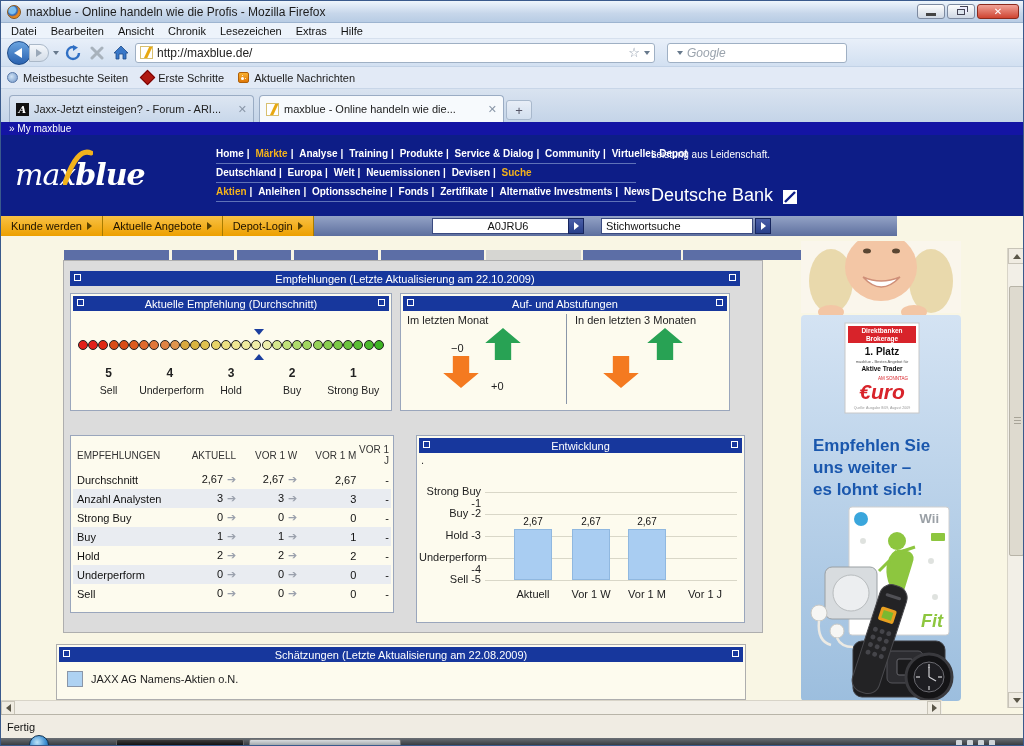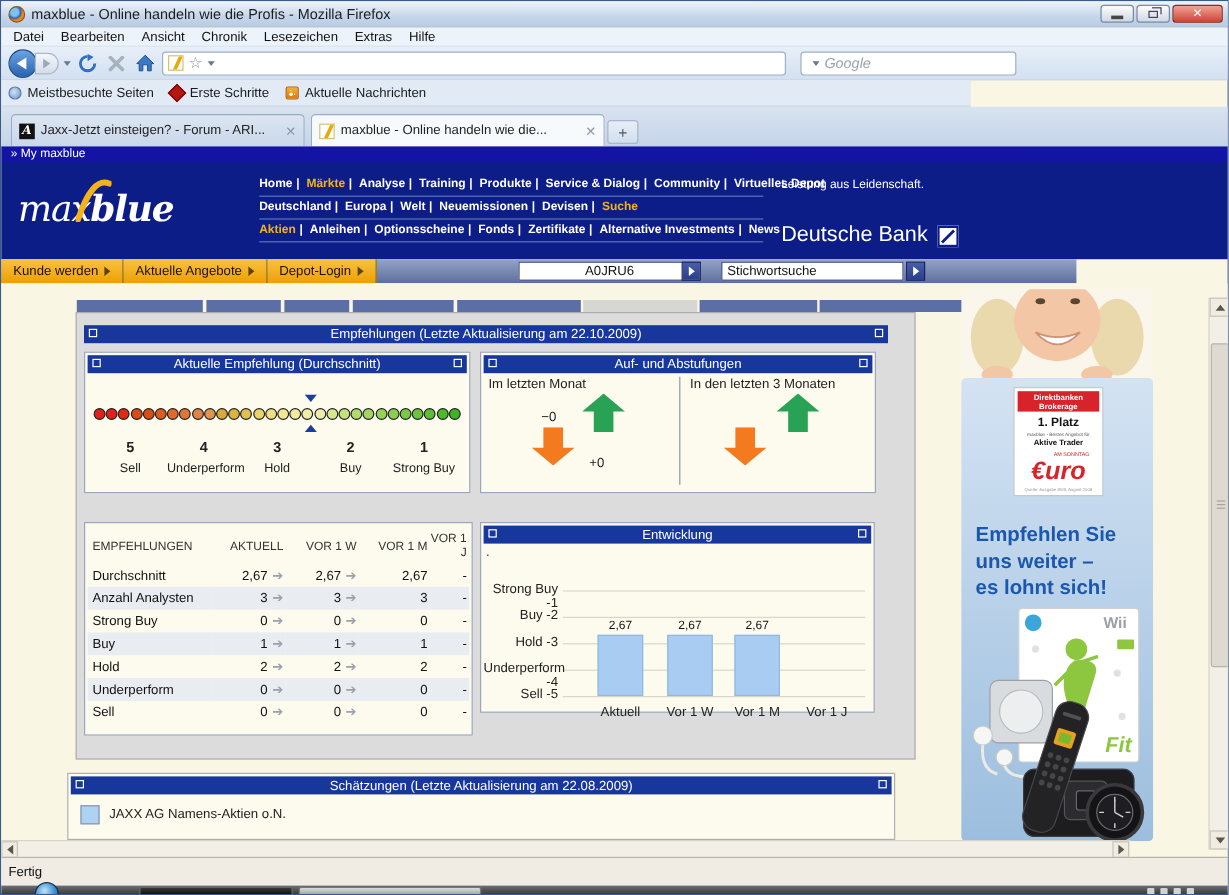--- a/index.html
+++ b/index.html
@@ -31,21 +31,21 @@
   .urlbar { flex:1; height:20px; background:#fff; border:1px solid #9fb0c4; border-radius:3px; display:flex; align-items:center; padding:0 4px; gap:4px; max-width:520px;}
   .favicon-mx { width:13px; height:13px; background:#fff; border:1px solid #d8c070; position:relative; overflow:hidden;}
   .favicon-mx::after { content:""; position:absolute; left:5px; top:-2px; width:3px; height:18px; background:#e8a810; transform:rotate(25deg);}
   .urltext { border:none; outline:none; flex:1; font-size:12px; color:#222; font-family:inherit; background:transparent;}
   .star { font-size:13px; color:#8a97a8; }
   .caret { width:0;height:0;border-left:3px solid transparent;border-right:3px solid transparent;border-top:4px solid #67798c;}
   .searchbox { width:180px; height:20px; background:#fff; border:1px solid #9fb0c4; border-radius:3px; display:flex; align-items:center; padding:0 5px; gap:4px; margin-left:8px;}
   .searchinput { border:none;outline:none;flex:1; font-size:12px; color:#9aa3ad; font-family:inherit; background:transparent;}
   .searchinput::placeholder { color:#9aa3ad; font-style:italic; }
 
-  .bookmarksbar { position:absolute; left:0; top:66px; width:808px; height:22px; background:#e2eaf6; display:flex; align-items:center; padding-left:6px; gap:14px; border-bottom:1px solid #c8d6e8;}
+  .bookmarksbar { position:absolute; left:0; top:66px; width:1024px; height:22px; background:#e2eaf6; display:flex; align-items:center; padding-left:6px; gap:14px; border-bottom:1px solid #c8d6e8;}
   .bm { display:flex; align-items:center; gap:5px; font-size:11px; color:#1a1a1a;}
   .bm-ico1 { width:11px;height:11px;border-radius:50%;background:radial-gradient(circle at 40% 40%,#cfe2f4,#6f94c8);border:1px solid #5878a8;}
   .bm-ico2 { width:11px;height:11px;background:#b01810; transform:rotate(45deg); border:1px solid #700; }
   .bm-ico3 { width:11px;height:11px;background:linear-gradient(#f8b030,#e07808);border-radius:2px;border:1px solid #b06008; position:relative;}
   .bm-ico3::after{content:"";position:absolute;left:2px;bottom:2px;width:3px;height:3px;background:#fff;border-radius:50%;box-shadow:0 -3px 0 -1px #fff,3px 0 0 -1px #fff;}
 
   .tabstrip { position:absolute; left:0; top:88px; width:1024px; height:33px; background:linear-gradient(#d9e3f0,#c4d4e8); }
   .tab { position:absolute; bottom:0; height:27px; width:245px; border:1px solid #9aacc4; border-bottom:none; border-radius:4px 4px 0 0;
     background:linear-gradient(#dde6f2,#c8d7ea); display:flex; align-items:center; padding:0 6px; gap:5px; font-size:11px; color:#222;}
   .tab.active { background:#f7fafd; }
@@ -90,21 +90,21 @@
   .bluebar { position:relative; height:15px; background:#17379d; color:#fff; font-size:11px; display:flex; align-items:center; justify-content:center; }
   .bluebar .sq { position:absolute; top:3px; width:7px; height:7px; border:1px solid #fff; }
   .bluebar .sq.l { left:4px; } .bluebar .sq.r { right:4px; }
 
   .empheader { position:absolute; left:6px; top:10px; width:670px; }
 
   .panel { position:absolute; background:#fdfbee; border:1px solid #9aa6bc; padding:2px; }
   .pA { left:6px; top:32px; width:322px; height:118px; }
   .pB { left:336px; top:32px; width:330px; height:118px; }
   .pC { left:6px; top:174px; width:324px; height:178px; }
-  .pD { left:336px; top:174px; width:329px; height:159px; }
+  .pD { left:352px; top:174px; width:329px; height:188px; }
 
   
   .dots-wrap { position:absolute; left:7px; right:7px; top:44px; height:14px; }
   .dots-row { display:flex; justify-content:space-between; }
   .dot { width:10px; height:10px; border-radius:50%; border:1px solid #222; margin-top:2px;}
   .marker { position:absolute; transform:translateX(-50%); width:0; height:0; }
   .marker.top { top:-9px; border-left:5px solid transparent; border-right:5px solid transparent; border-top:6px solid #1b3e9e; }
   .marker.bot { top:16px; border-left:5px solid transparent; border-right:5px solid transparent; border-bottom:6px solid #1b3e9e; }
   .scale { position:absolute; left:7px; right:7px; top:72px; display:flex; }
   .scale-col { width:20%; text-align:center; }
@@ -216,20 +216,21 @@
           <path d="M2 2 L12 12 M12 2 L2 12" stroke="#a8b2bc" stroke-width="3" stroke-linecap="round"></path>
         </svg>
     </span>
     <span class="toolico">
       <svg width="16" height="15" viewBox="0 0 16 15">
           <polygon points="8,1 15,8 13,8 13,14 10,14 10,9 6,9 6,14 3,14 3,8 1,8" fill="#3a78c8" stroke="#1d4a88" stroke-width="0.8"></polygon>
         </svg>
     </span>
     <span class="urlbar">
       <span class="favicon-mx"></span>
+      <input class="urltext" value="http://maxblue.de/" style="">
       <span class="star">☆</span>
       <span class="caret"></span>
     </span>
     <span class="searchbox">
       <svg width="13" height="13" viewBox="0 0 13 13">
         <path d="M6.5 0 A6.5 6.5 0 0 1 13 6.5 L6.5 6.5 Z" fill="#d93a2b"></path>
         <path d="M13 6.5 A6.5 6.5 0 0 1 6.5 13 L6.5 6.5 Z" fill="#f2b10e"></path>
         <path d="M6.5 13 A6.5 6.5 0 0 1 0 6.5 L6.5 6.5 Z" fill="#36a54c"></path>
         <path d="M0 6.5 A6.5 6.5 0 0 1 6.5 0 L6.5 6.5 Z" fill="#3b6fd4"></path>
         <circle cx="6.5" cy="6.5" r="2.6" fill="#fff"></circle>

